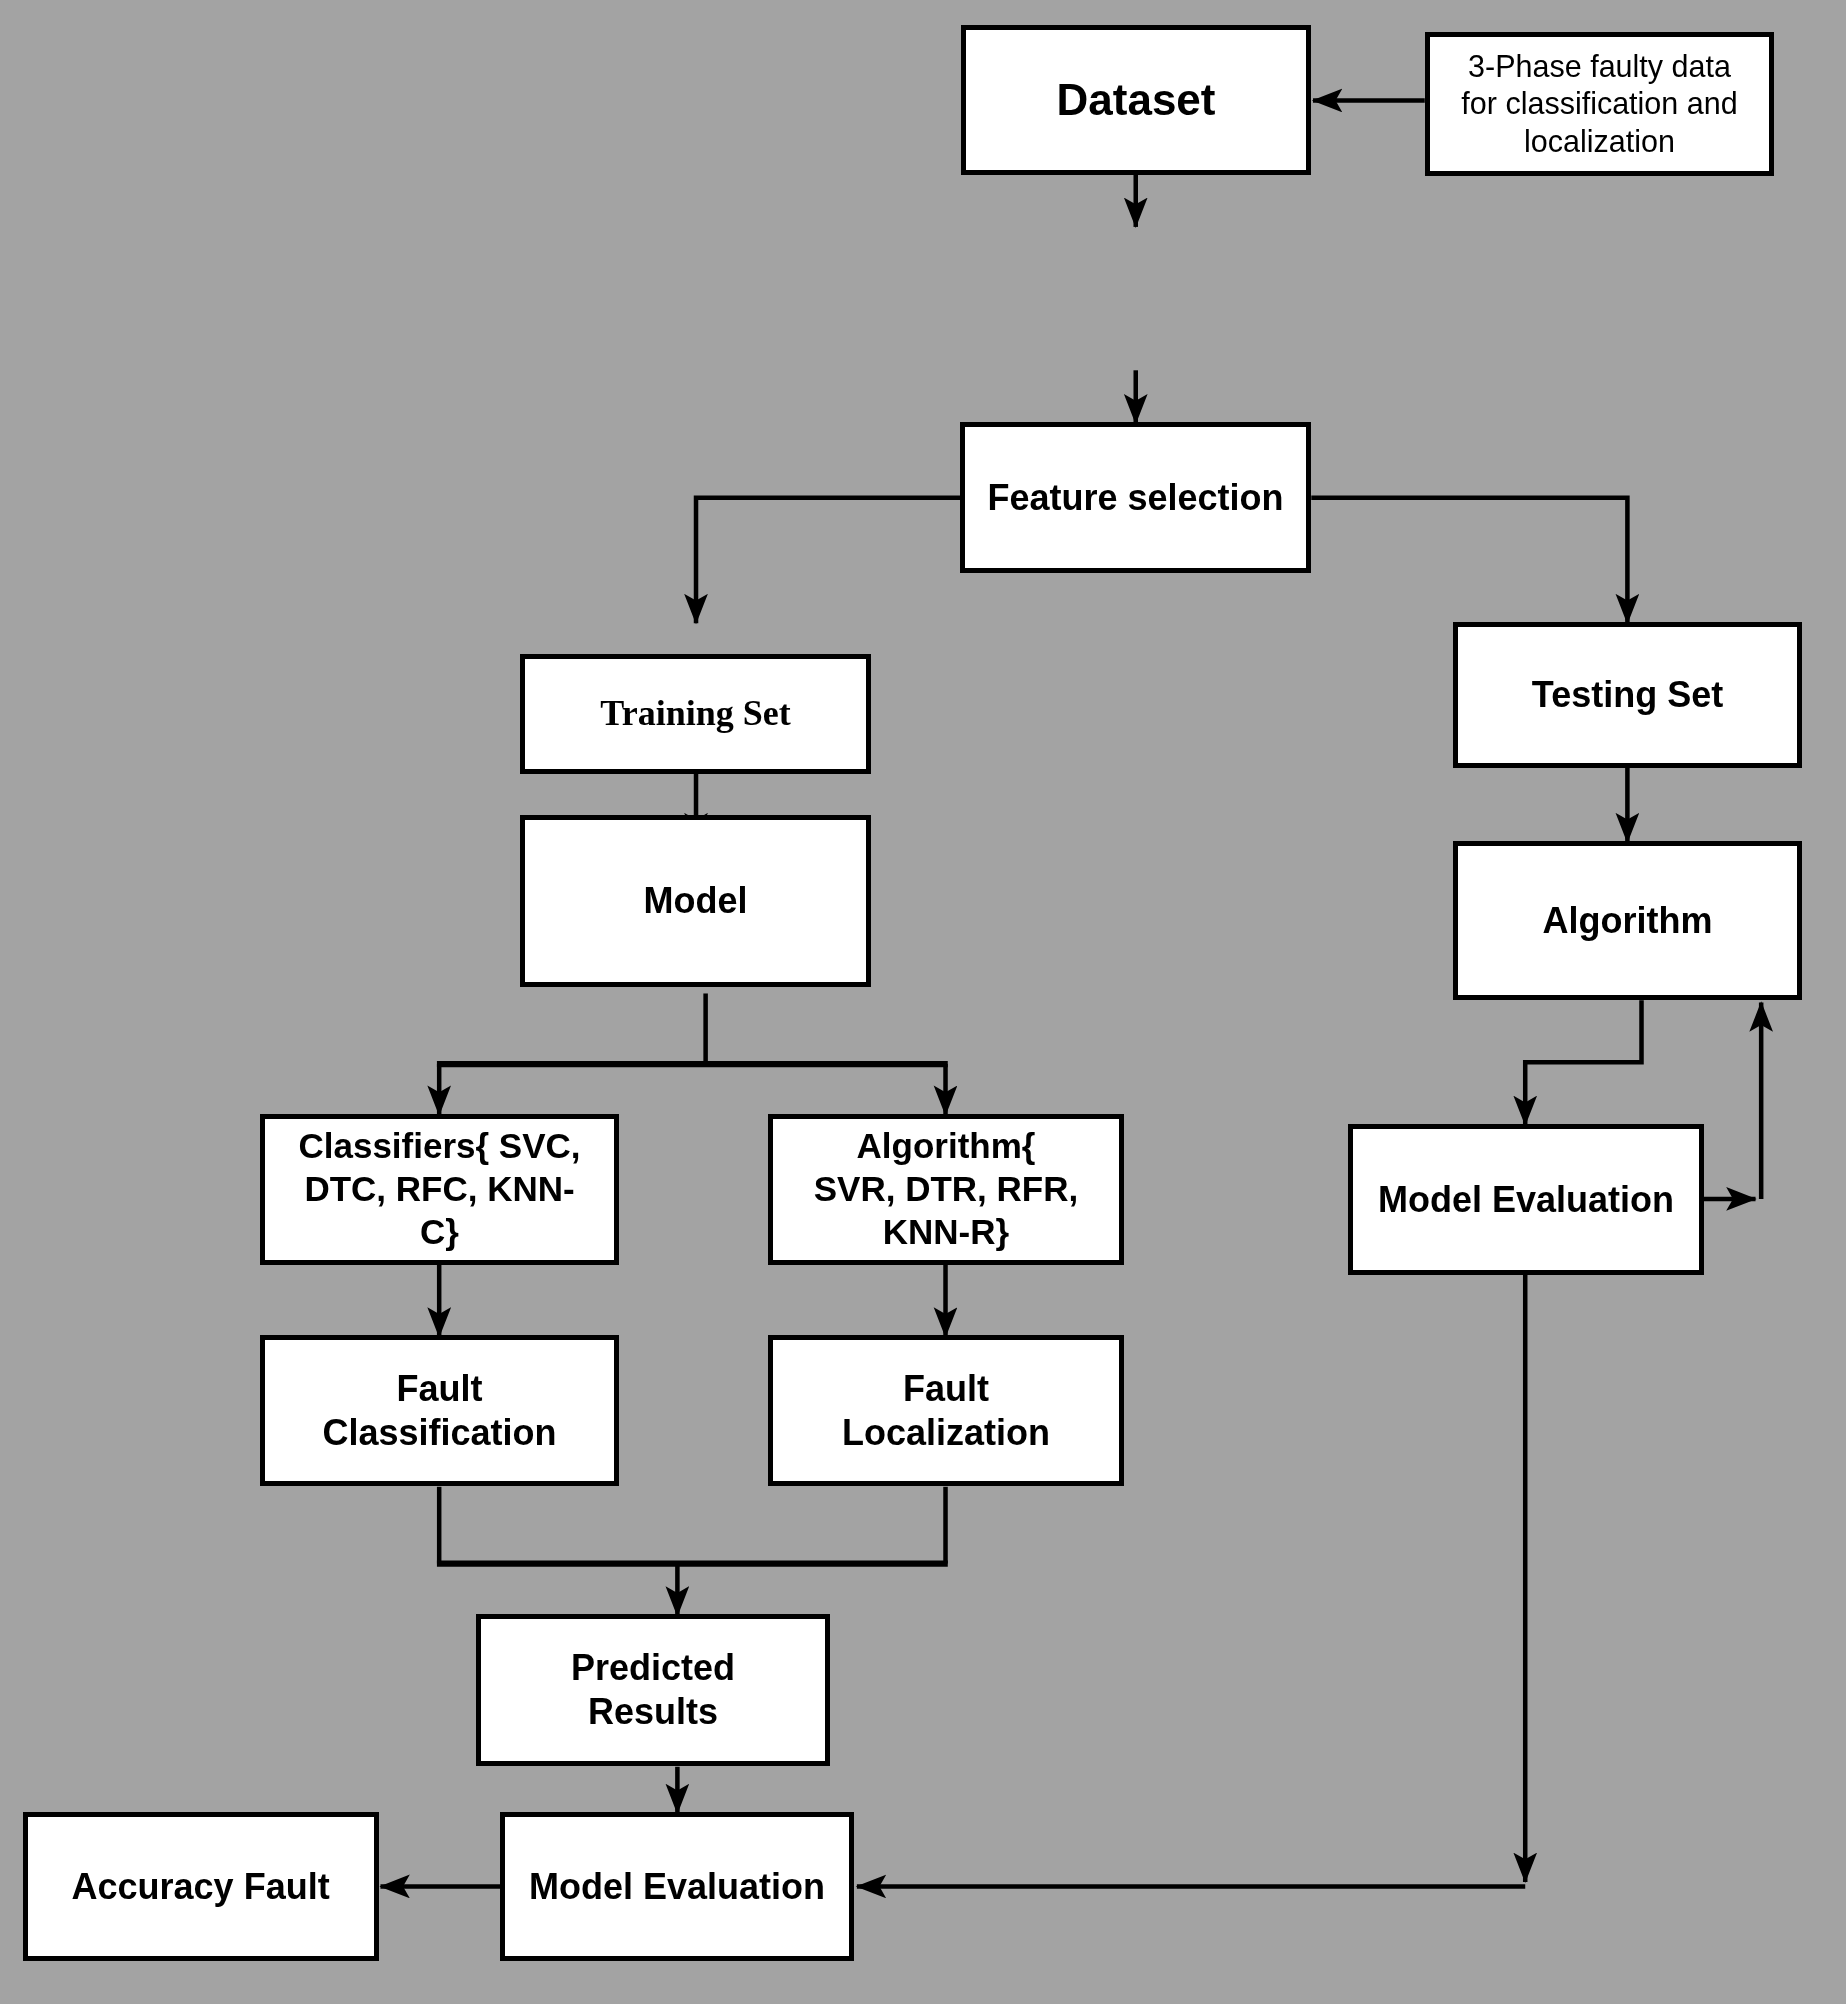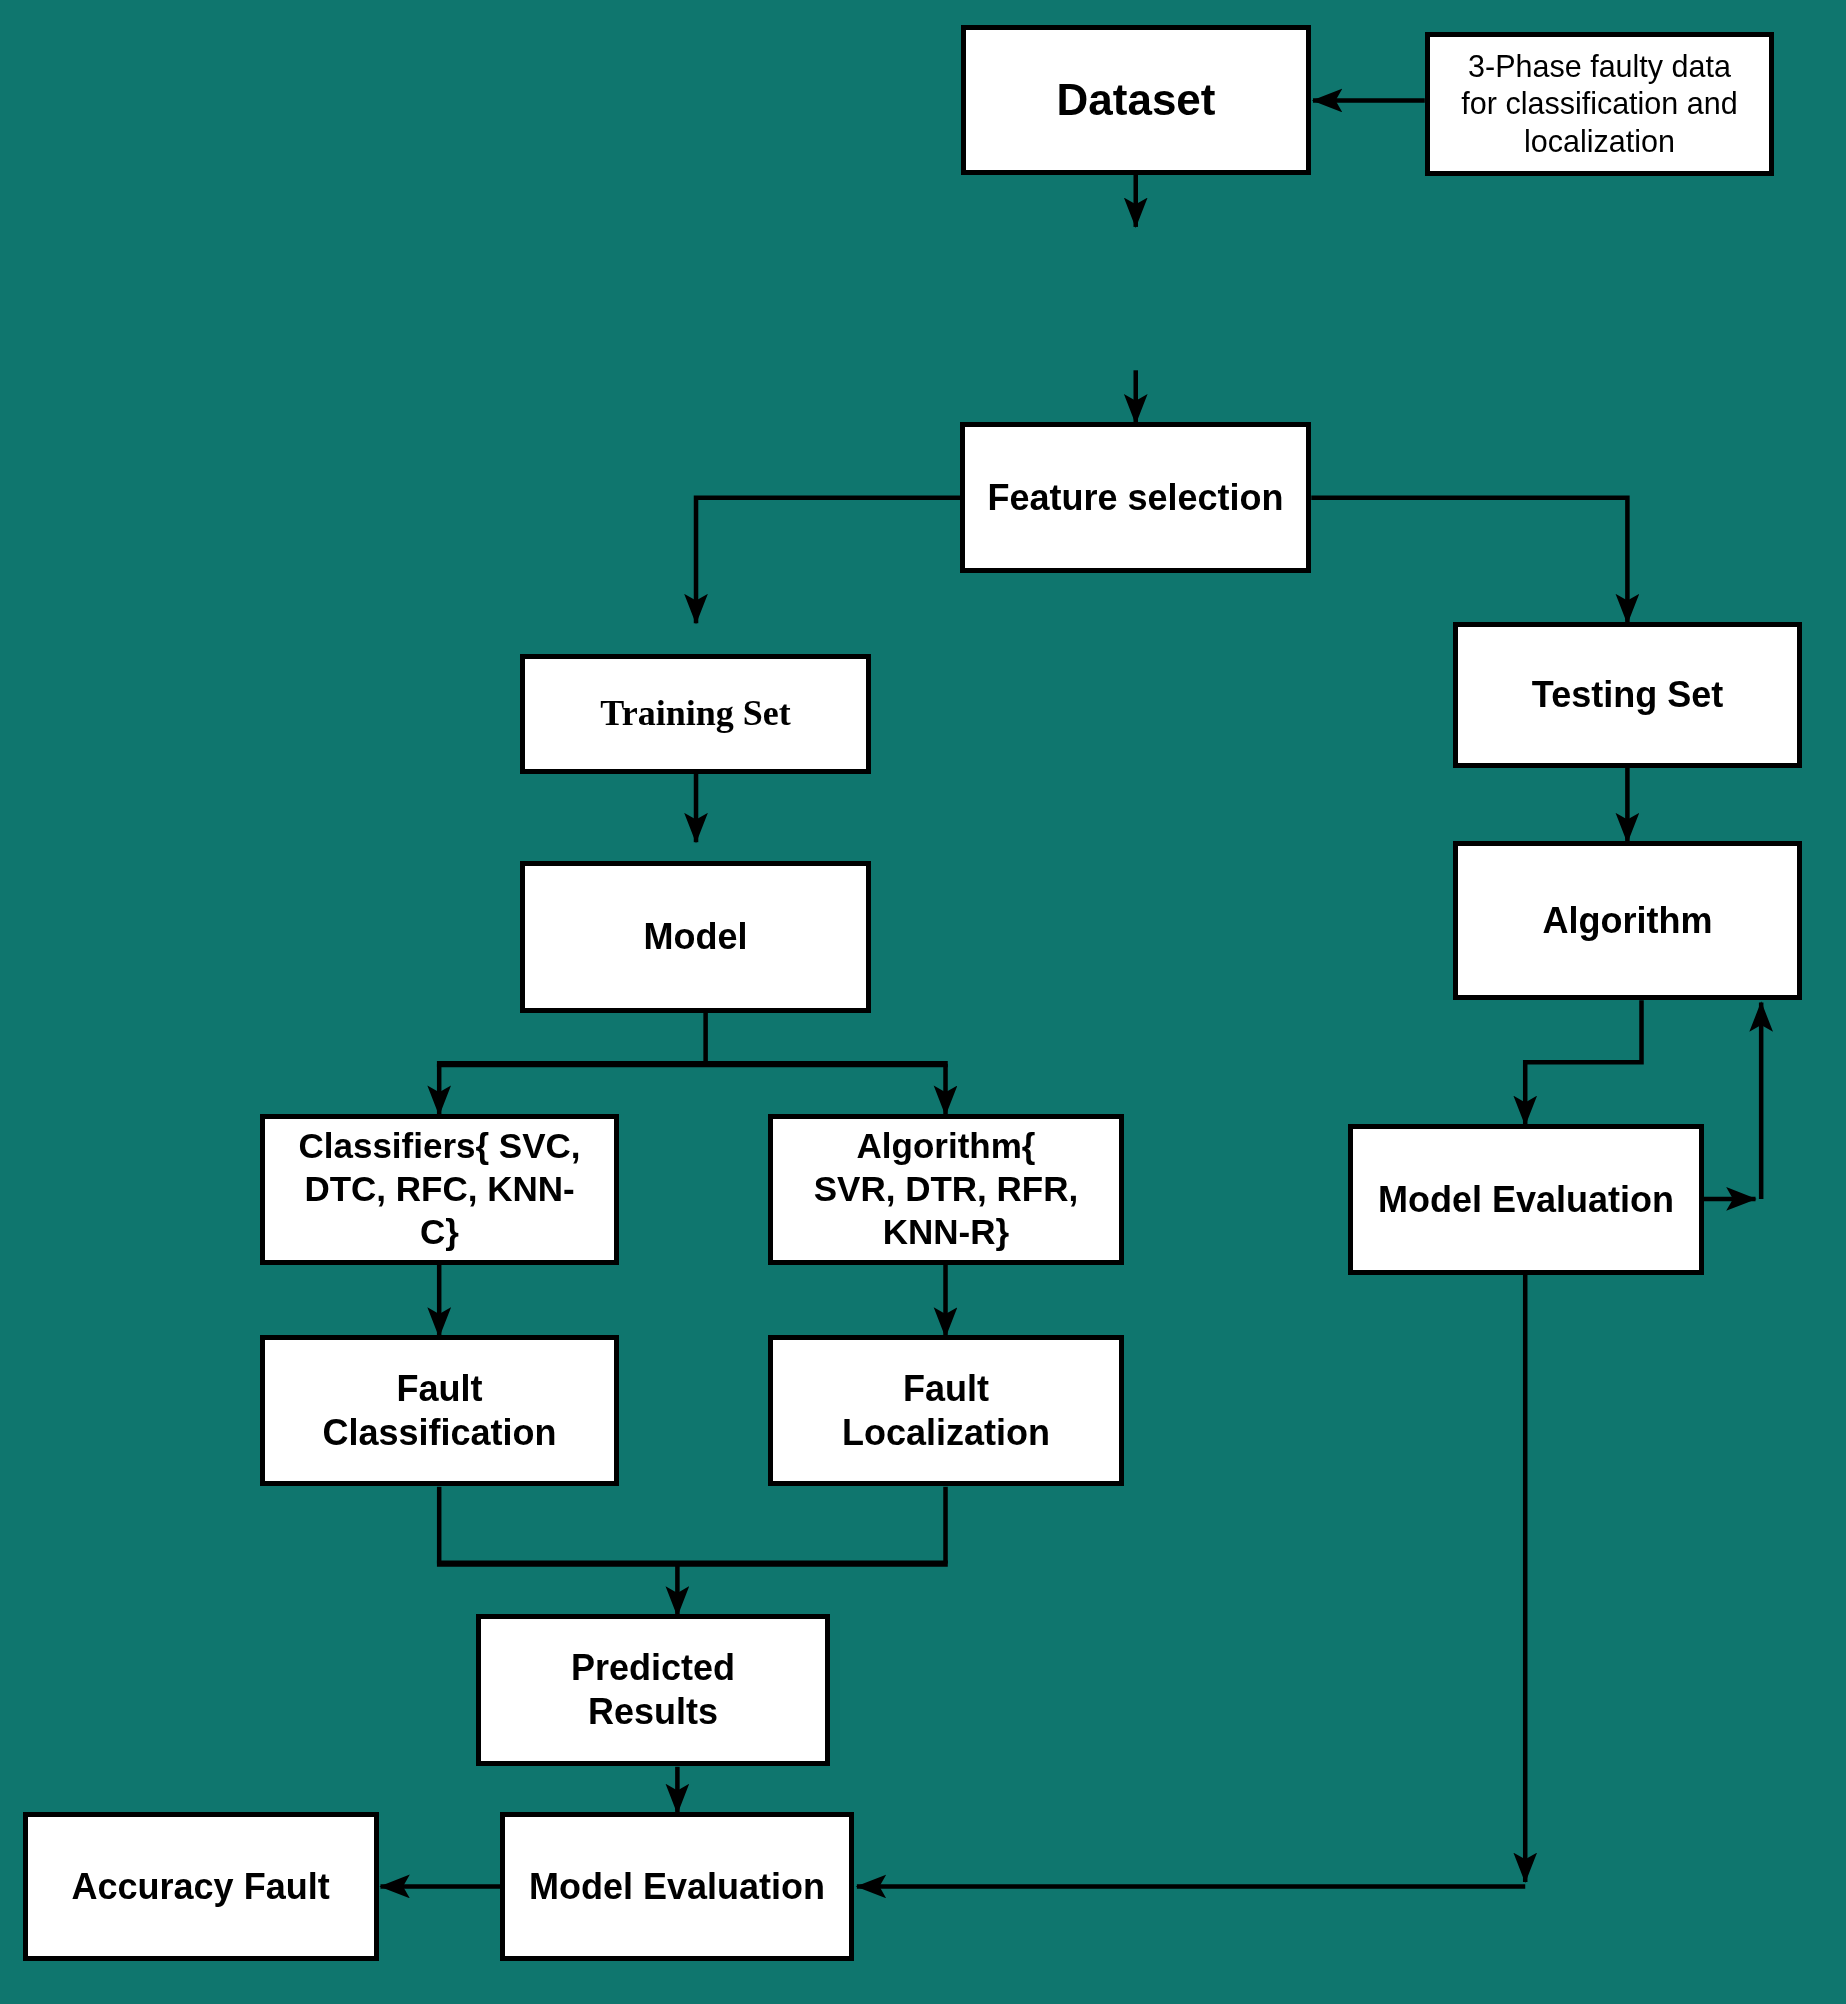--- a/index.html
+++ b/index.html
@@ -5,21 +5,21 @@
 <style>
   html, body {
     margin: 0;
     padding: 0;
     background: #ffffff;
   }
   #canvas {
     position: relative;
     width: 1847px;
     height: 2005px;
-    background: #0f766e;
+    background: #a3a3a3;
     font-family: "Liberation Sans", sans-serif;
   }
   #edges {
     position: absolute;
     left: 0;
     top: 0;
     width: 1847px;
     height: 2005px;
   }
   .node {
@@ -91,21 +91,21 @@
   </div>
 
   <div class="node" style="left: 520px; top: 654px; width: 351px; height: 120px; font-family: Liberation Serif, serif;">
     <span class="node-label" style="font-size: 36px; font-weight: bold;">Training Set</span>
   </div>
 
   <div class="node" style="left: 1453px; top: 622px; width: 349px; height: 146px;">
     <span class="node-label" style="font-size: 36px; font-weight: bold;">Testing Set</span>
   </div>
 
-  <div class="node" style="left: 520px; top: 861px; width: 351px; height: 152px;">
+  <div class="node" style="left: 520px; top: 815px; width: 351px; height: 172px;">
     <span class="node-label" style="font-size: 36px; font-weight: bold;">Model</span>
   </div>
 
   <div class="node" style="left: 1453px; top: 841px; width: 349px; height: 159px;">
     <span class="node-label" style="font-size: 36px; font-weight: bold;">Algorithm</span>
   </div>
 
   <div class="node" style="left: 260px; top: 1114px; width: 359px; height: 151px;">
     <span class="node-label" style="font-size: 35px; font-weight: bold;">Classifiers{ SVC,
 DTC, RFC, KNN-

